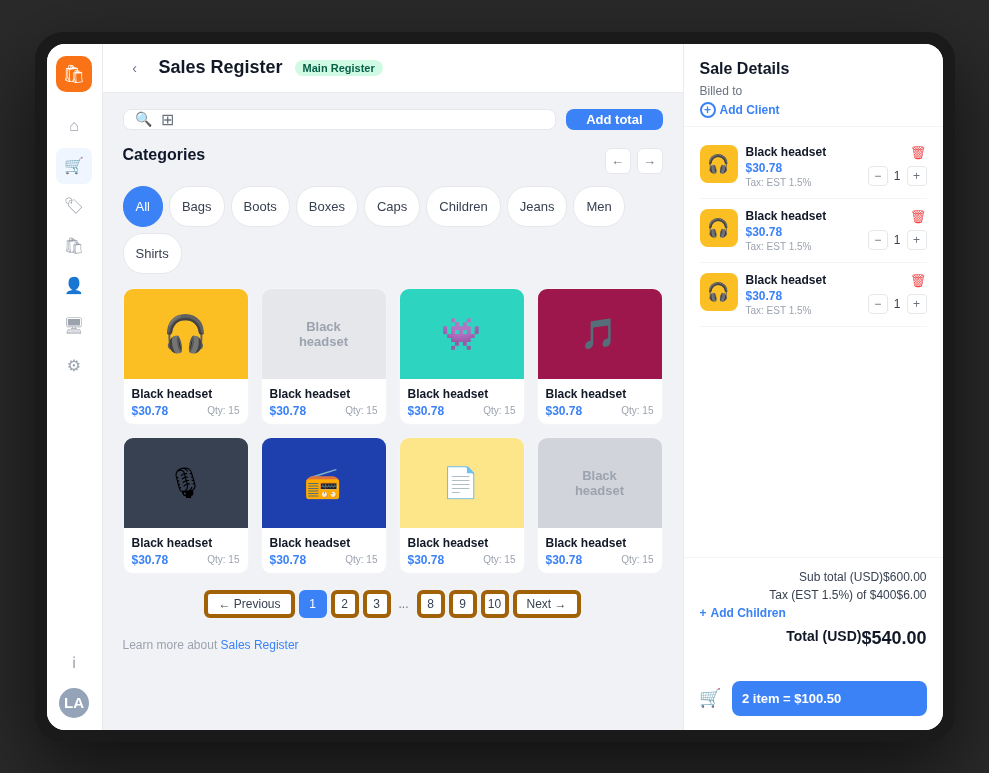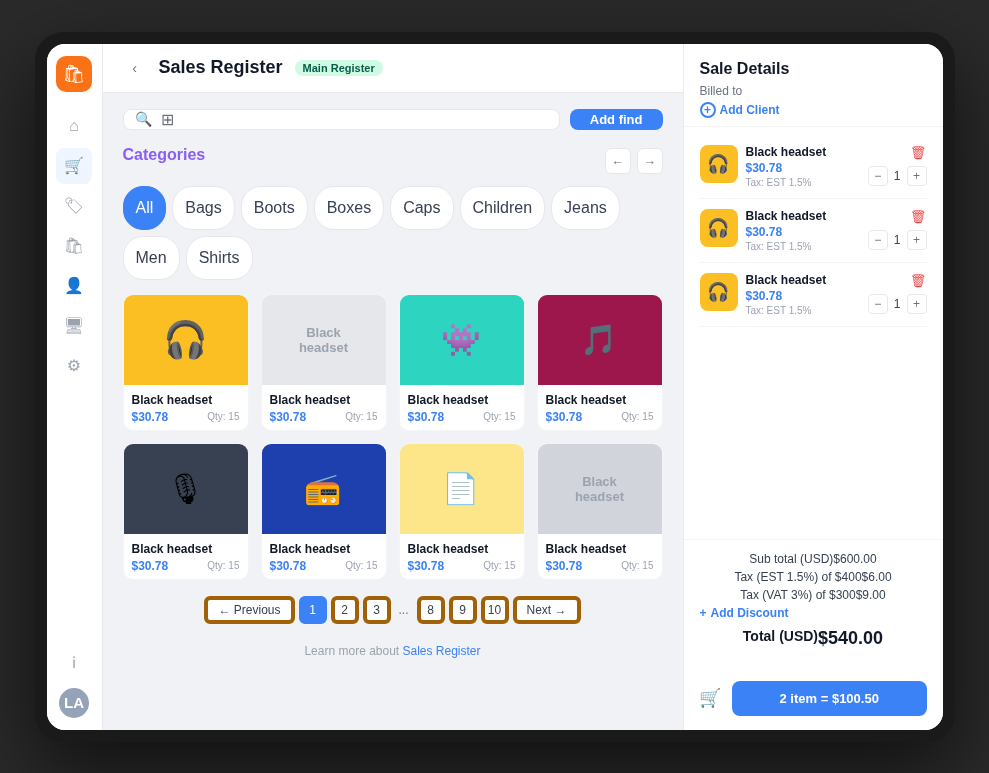--- a/index.html
+++ b/index.html
@@ -173,21 +173,21 @@
       border-radius: 8px;
       padding: 0 20px;
       font-size: 13px;
       font-weight: 600;
       cursor: pointer;
     }
     
     .section-title {
       font-size: 16px;
       font-weight: 700;
-      color: #8b5cf6;
+      color: #0f172a;
       margin-bottom: 12px;
     }
     .categories-header {
       display: flex;
       align-items: center;
       justify-content: space-between;
       margin-bottom: 10px;
     }
     .cat-nav {
       display: flex;
@@ -208,21 +208,21 @@
     }
     .category-pills {
       display: flex;
       gap: 6px;
       flex-wrap: wrap;
       margin-bottom: 14px;
     }
     .pill {
       padding: 12px 12px;
       border-radius: 20px;
-      font-size: 16px;
+      font-size: 13px;
       font-weight: 500;
       cursor: pointer;
       border: 1px solid #e5e7eb;
       background: #fff;
       color: #374151;
     }
     .pill.active {
       background: #3b82f6;
       color: white;
       border-color: #3b82f6;
@@ -314,21 +314,20 @@
       width: auto;
       gap: 4px;
       font-size: 12px;
     }
     .page-dots {
       font-size: 12px;
       color: #6b7280;
       padding: 0 4px;
     }
     .footer-text {
-      text-align: center;
       font-size: 12px;
       color: #9ca3af;
       padding: 8px 0;
     }
     .footer-text a {
       color: #3b82f6;
       text-decoration: none;
     }
     
     .sale-panel {
@@ -446,21 +445,21 @@
       cursor: pointer;
       font-size: 12px;
       color: #6b7280;
     }
     .sale-totals {
       padding: 12px 16px;
       border-top: 1px solid #f3f4f6;
     }
     .total-row {
       display: flex;
-      justify-content: center;
+      justify-content: flex-end;
       font-size: 12px;
       color: #374151;
       margin-bottom: 4px;
     }
     .total-row.main {
       font-size: 14px;
       font-weight: 700;
       color: #111827;
       margin-top: 8px;
       margin-bottom: 10px;
@@ -492,21 +491,21 @@
     .checkout-btn {
       flex: 1;
       background: #3b82f6;
       color: white;
       border: none;
       border-radius: 8px;
       padding: 10px;
       font-size: 13px;
       font-weight: 700;
       cursor: pointer;
-      text-align: center;
+      text-align: left;
     }
     .placeholder-text { font-size: 13px; font-weight: 600; color: #9ca3af; text-align: center; }
   </style>
 </head>
 <body>
 
 <div class="device">
   <div class="screen">
     <div class="app-container">
 
@@ -536,21 +535,21 @@
             <span class="badge">Main Register</span>
           </div>
 
           <div class="content-scroll">
 
             <div class="search-bar">
               <div class="search-input-wrap">
                 <span style="color:#9ca3af;font-size:14px;">🔍</span>
                 <span class="qr-icon">⊞</span>
               </div>
-              <button class="add-item-btn">Add find</button>
+              <button class="add-item-btn">Add total</button>
             </div>
 
             <div class="categories-header">
               <span class="section-title">Categories</span>
               <div class="cat-nav">
                 <button class="cat-nav-btn">←</button>
                 <button class="cat-nav-btn">→</button>
               </div>
             </div>
 
@@ -759,27 +758,23 @@
 
           <div class="sale-totals">
             <div class="total-row">
               <span>Sub total (USD)</span>
               <span>$600.00</span>
             </div>
             <div class="total-row">
               <span>Tax (EST 1.5%) of $400</span>
               <span>$6.00</span>
             </div>
-            <div class="total-row">
-              <span>Tax (VAT 3%) of $300</span>
-              <span>$9.00</span>
-            </div>
             <div class="add-discount-btn">
               <div class="plus-circle">+</div>
-              <span>Add Discount</span>
+              <span>Add Children</span>
             </div>
             <div class="total-row main">
               <span>Total (USD)</span>
               <span class="total-amount">$540.00</span>
             </div>
           </div>
 
           <div class="checkout-section">
             <div class="cart-icon-wrap">🛒</div>
             <button class="checkout-btn">2 item = $100.50</button>

